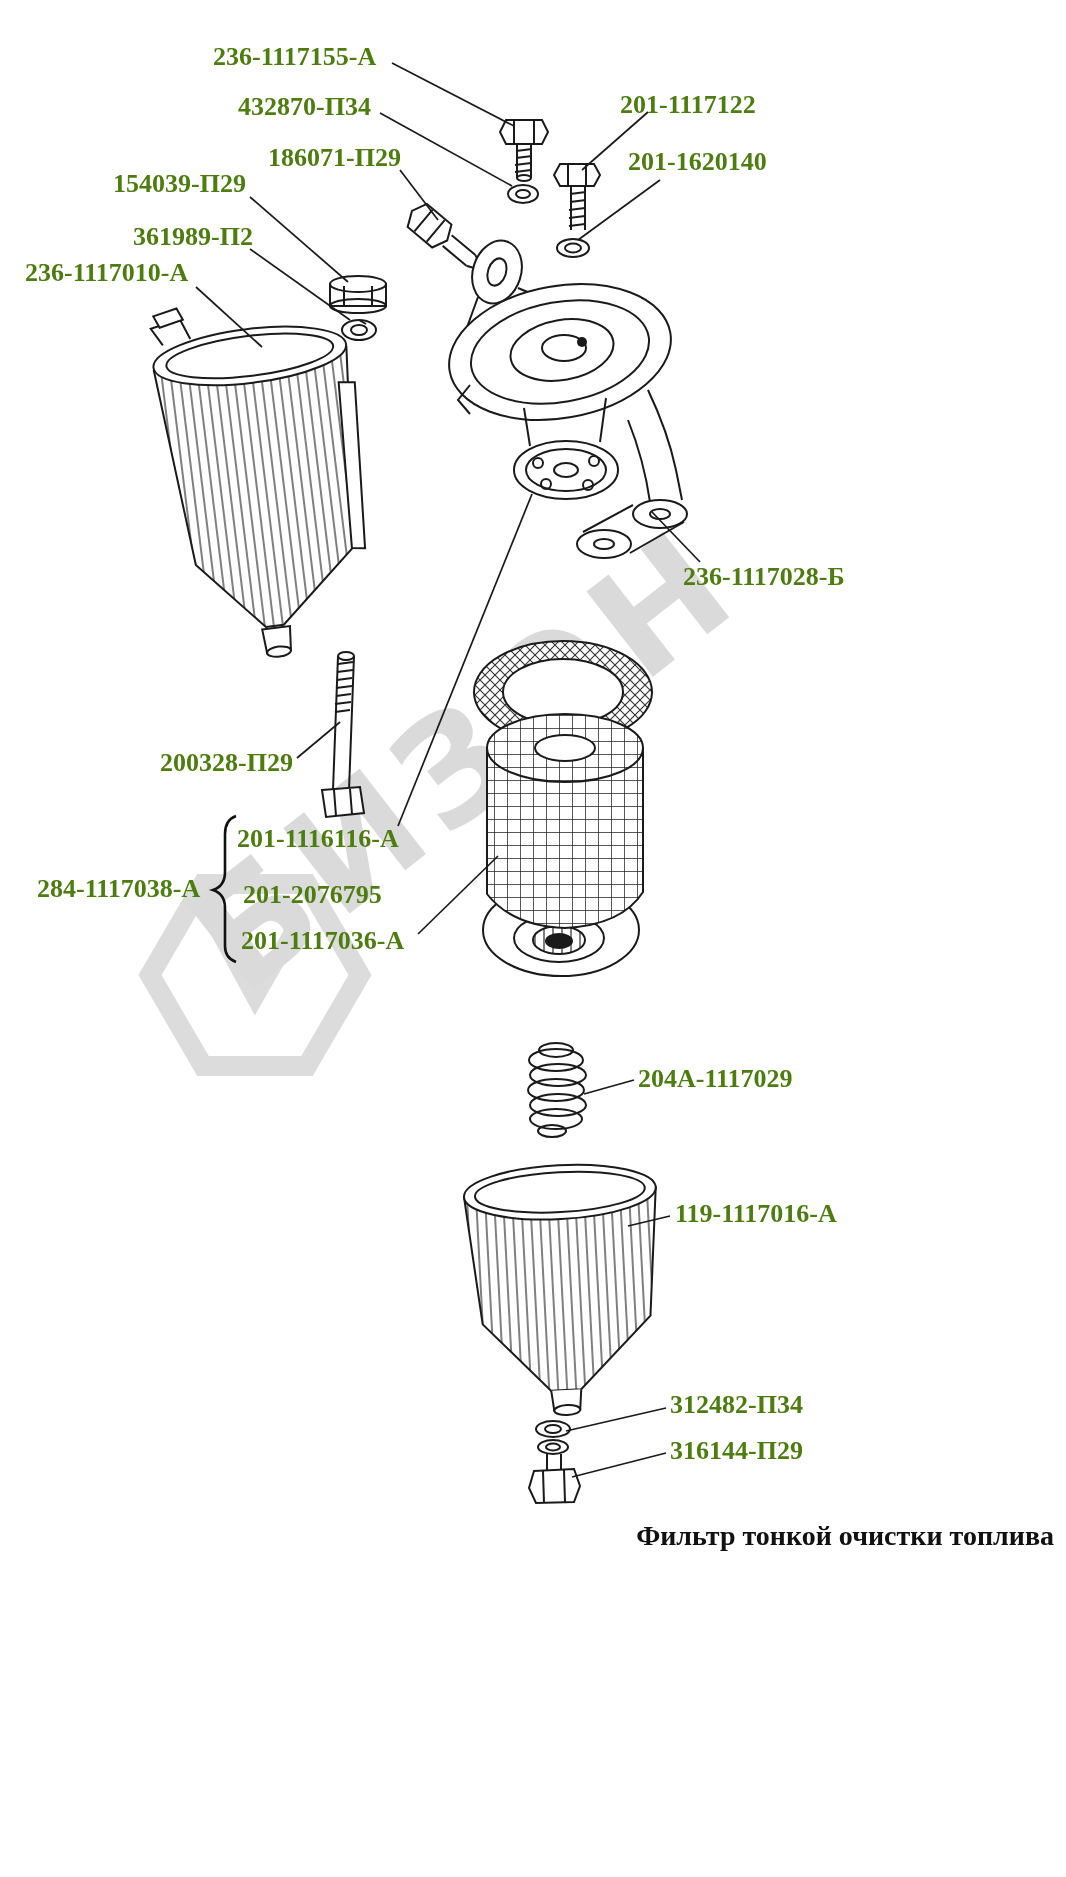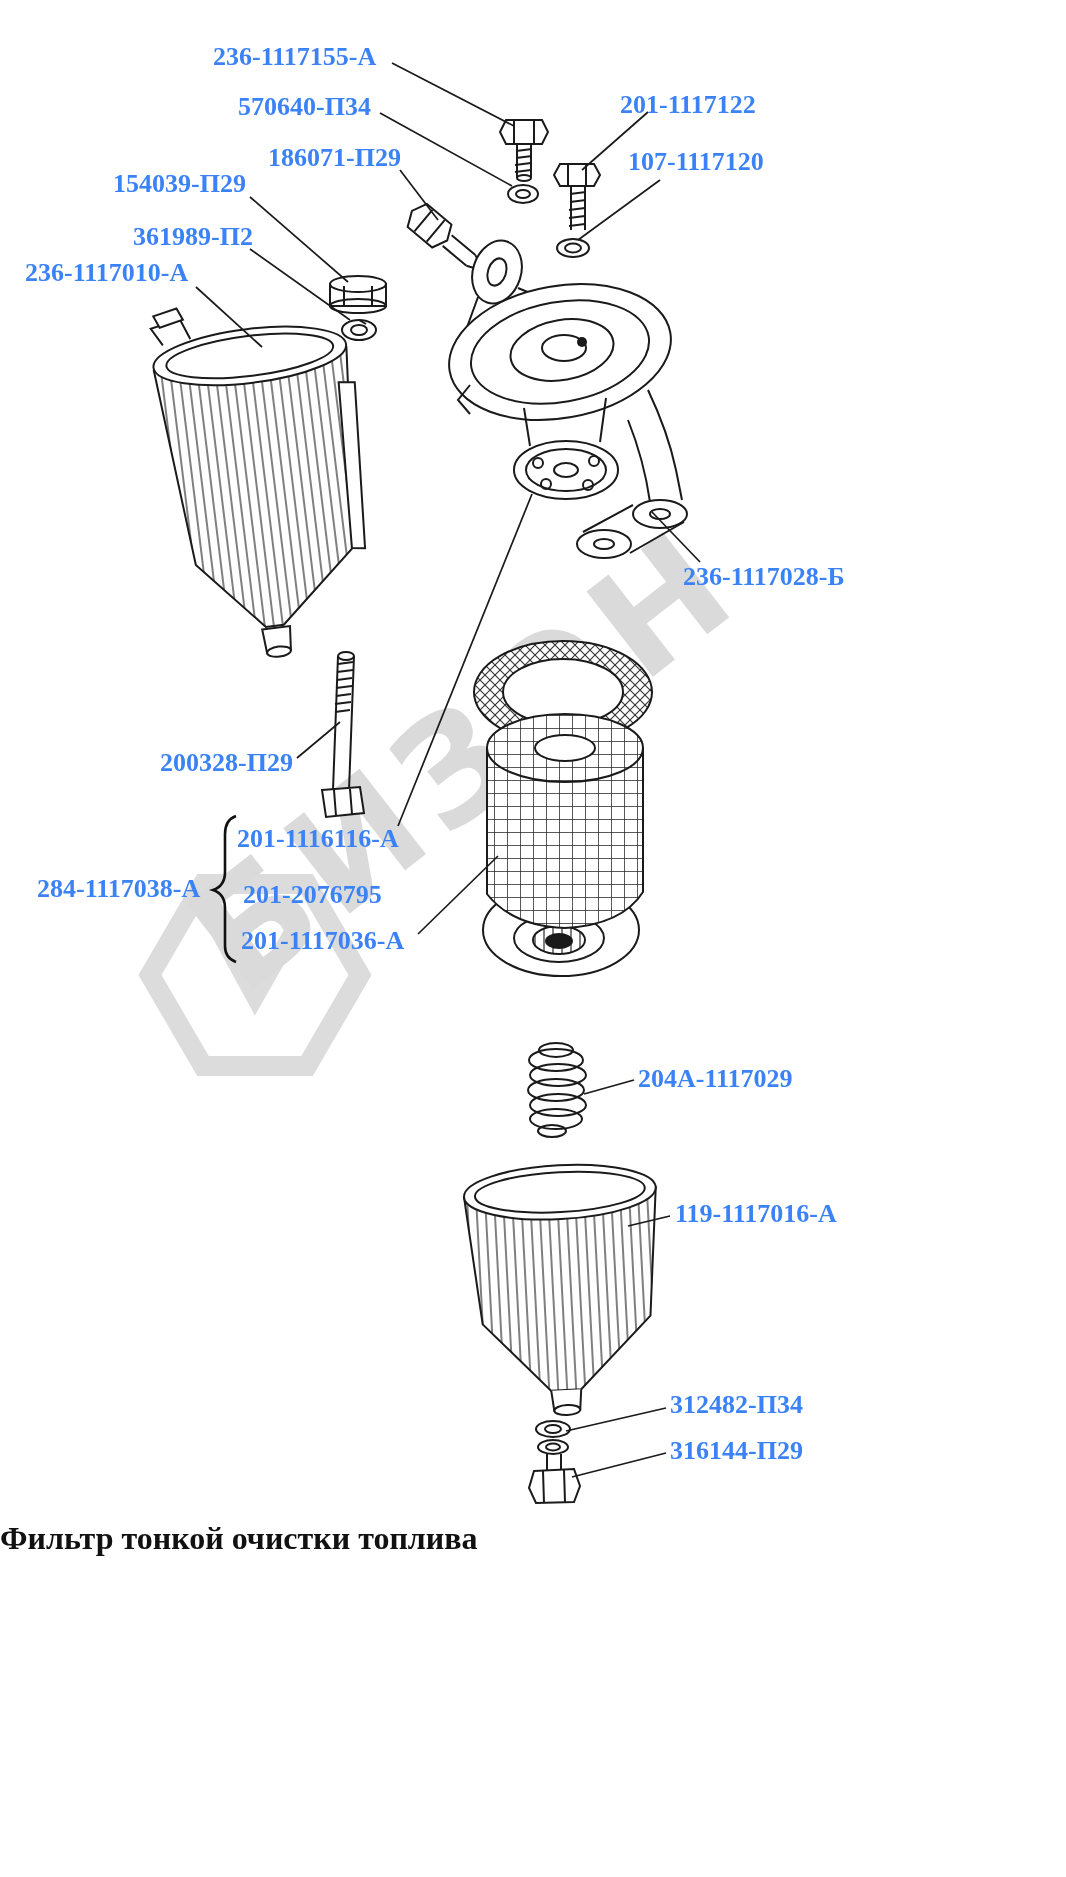--- a/index.html
+++ b/index.html
@@ -8,31 +8,31 @@
     width:1066px;
     height:1877px;
     background:#ffffff;
     overflow:hidden;
     font-family:"Liberation Serif", serif;
   }
   .lbl{
     position:absolute;
     font-size:26px;
     font-weight:bold;
-    color:#3b82f6;
+    color:#4d7c0f;
     white-space:nowrap;
     line-height:1;
   }
   .caption{
     position:absolute;
     left:0;
     right:12px;
     top:1520px;
-    text-align:left;
-    font-size:32px;
+    text-align:right;
+    font-size:28px;
     font-weight:bold;
     color:#111;
   }
   svg{position:absolute;left:0;top:0;}
 </style>
 </head>
 <body>
 
 <div class="page">
 
@@ -214,24 +214,24 @@
       <line x1="634" y1="1080" x2="584" y2="1094"></line>
       <line x1="670" y1="1216" x2="628" y2="1226"></line>
       <line x1="666" y1="1408" x2="566" y2="1431"></line>
       <line x1="666" y1="1453" x2="572" y2="1477"></line>
     </g>
 
     <path d="M236 816 Q225 820 225 834 L225 872 Q225 886 213 890 Q225 894 225 908 L225 946 Q225 958 236 962" fill="none" stroke="#111" stroke-width="2.6"></path>
   </svg>
 
   <div class="lbl" style="left:213px;top:44px">236-1117155-А</div>
-  <div class="lbl" style="left:238px;top:94px">570640-П34</div>
+  <div class="lbl" style="left:238px;top:94px">432870-П34</div>
   <div class="lbl" style="left:620px;top:92px">201-1117122</div>
   <div class="lbl" style="left:268px;top:145px">186071-П29</div>
-  <div class="lbl" style="left:628px;top:149px">107-1117120</div>
+  <div class="lbl" style="left:628px;top:149px">201-1620140</div>
   <div class="lbl" style="left:113px;top:171px">154039-П29</div>
   <div class="lbl" style="left:133px;top:224px">361989-П2</div>
   <div class="lbl" style="left:25px;top:260px">236-1117010-А</div>
   <div class="lbl" style="left:683px;top:564px">236-1117028-Б</div>
   <div class="lbl" style="left:160px;top:750px">200328-П29</div>
   <div class="lbl" style="left:237px;top:826px">201-1116116-А</div>
   <div class="lbl" style="left:37px;top:876px">284-1117038-А</div>
   <div class="lbl" style="left:243px;top:882px">201-2076795</div>
   <div class="lbl" style="left:241px;top:928px">201-1117036-А</div>
   <div class="lbl" style="left:638px;top:1066px">204А-1117029</div>

